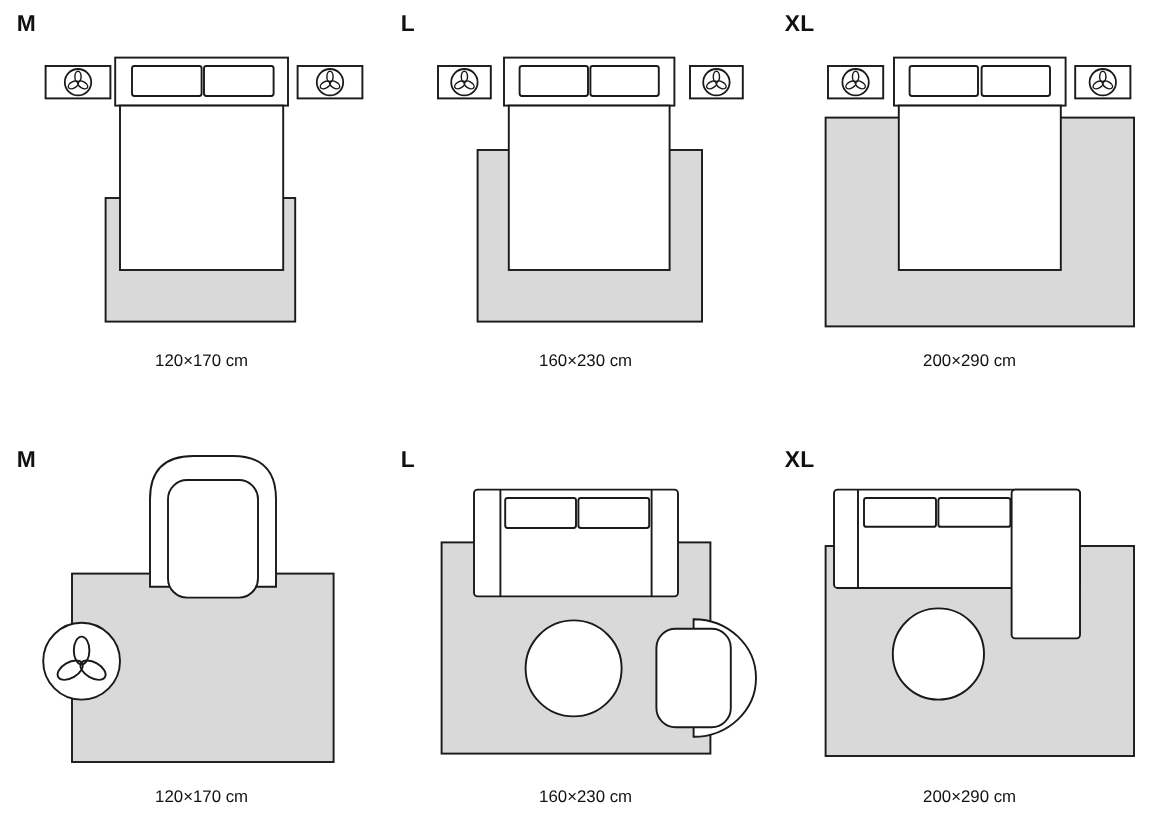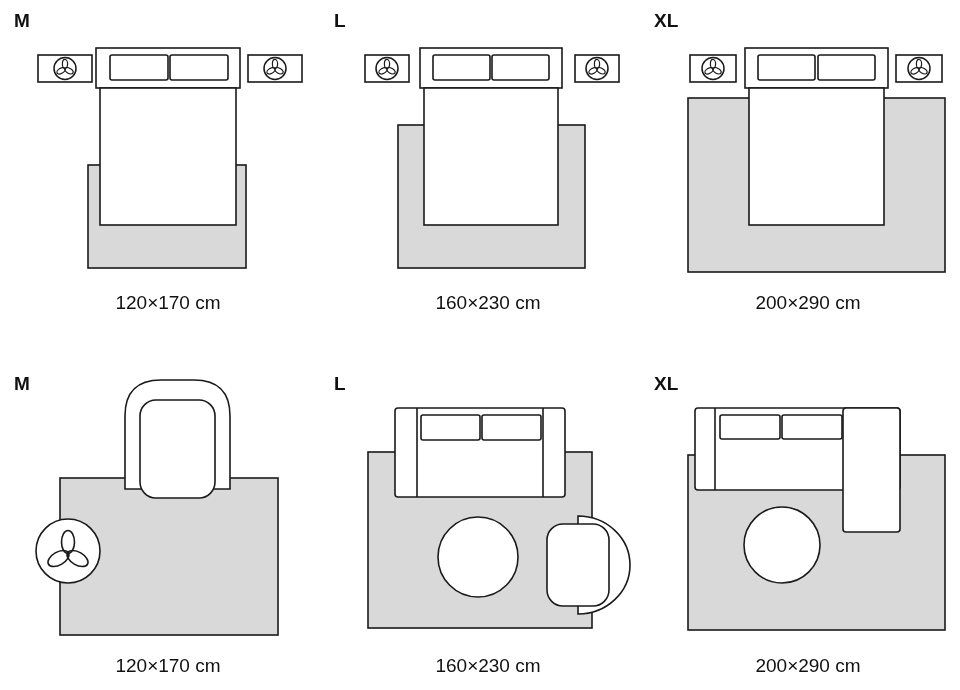--- a/index.html
+++ b/index.html
@@ -17,21 +17,21 @@
   .size-label{
     position:absolute;top:10px;left:14px;
     font-weight:bold;font-size:19px;letter-spacing:.2px;
   }
   .panel.bottom .size-label{top:13px;}
   .scene{position:absolute;left:0;}
   .panel.top .scene{top:38px;}
   .panel.bottom .scene{top:0;}
   .dims{
     position:absolute;left:8px;width:320px;text-align:center;
-    font-size:19px;color:var(--text);
+    font-size:14px;color:var(--text);
   }
   .panel.top .dims{top:292px;}
   .panel.bottom .dims{top:295px;}
   .rug{fill:var(--rug);stroke:var(--line);stroke-width:1.6;}
   .o{fill:#fff;stroke:var(--line);stroke-width:1.6;}
   .o line{stroke:var(--line);stroke-width:1.6;}
 </style>
 </head>
 <body>
 

